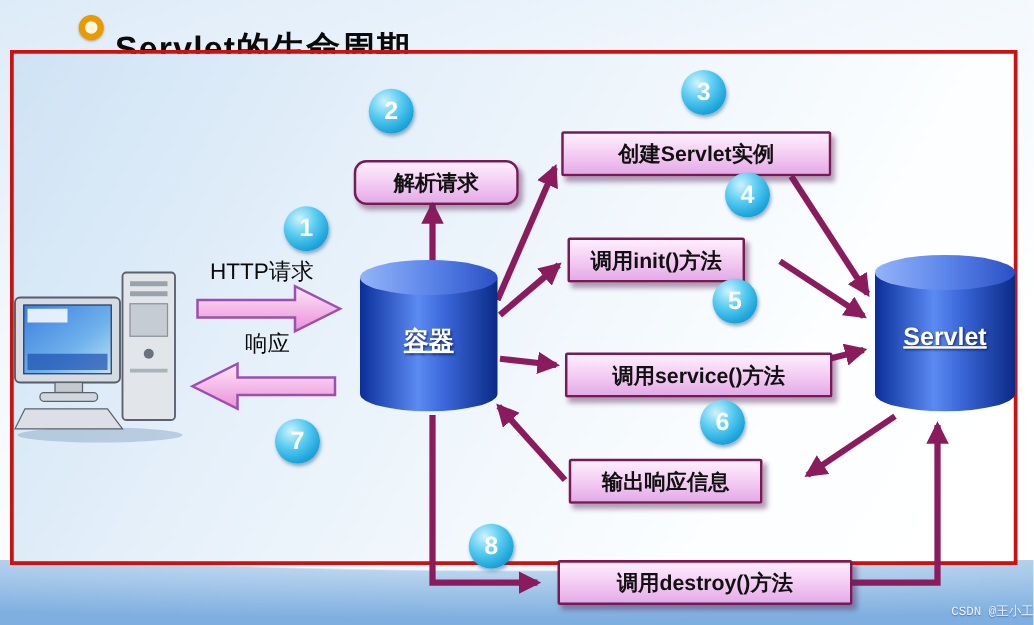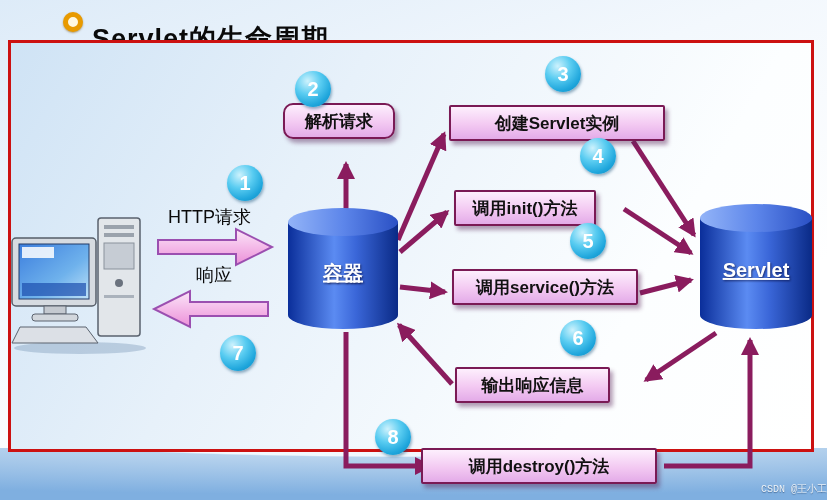--- a/index.html
+++ b/index.html
@@ -148,26 +148,26 @@
   </div>
 
   <div class="cylinder" style="left:699px; top:203px; width:114px; height:128px;">
     <svg viewBox="0 0 114 128" preserveAspectRatio="none">
       <path d="M1,15 L1,112 A56,14 0 0 0 113,112 L113,15 Z" fill="url(#cylGrad)"></path>
       <ellipse cx="57" cy="15" rx="56" ry="14" fill="url(#cylTopGrad)"></ellipse>
     </svg>
     <span class="cyl-label">Servlet</span>
   </div>
 
-  <div class="step-box" style="left:283px; top:103px; width:112px;border-radius:10px;">解析请求</div>
+  <div class="step-box" style="left:283px; top:128px; width:132px;border-radius:10px;">解析请求</div>
   <div class="step-box" style="left:449px; top:105px; width:216px;">创建Servlet实例</div>
   <div class="step-box" style="left:454px; top:190px; width:142px;">调用init()方法</div>
-  <div class="step-box" style="left:452px; top:269px; width:186px;">调用service()方法</div>
+  <div class="step-box" style="left:452px; top:282px; width:214px;">调用service()方法</div>
   <div class="step-box" style="left:455px; top:367px; width:155px;">输出响应信息</div>
-  <div class="step-box" style="left:421px; top:448px; width:236px;text-align:center;">调用destroy()方法</div>
+  <div class="step-box" style="left:446px; top:448px; width:236px;text-align:center;">调用destroy()方法</div>
 
   <div class="step-num" style="left:227px; top:165px;">1</div>
   <div class="step-num" style="left:295px; top:71px;">2</div>
   <div class="step-num" style="left:545px; top:56px;">3</div>
   <div class="step-num" style="left:580px; top:138px;">4</div>
   <div class="step-num" style="left:570px; top:223px;">5</div>
   <div class="step-num" style="left:560px; top:320px;">6</div>
   <div class="step-num" style="left:220px; top:335px;">7</div>
   <div class="step-num" style="left:375px; top:419px;">8</div>
 

